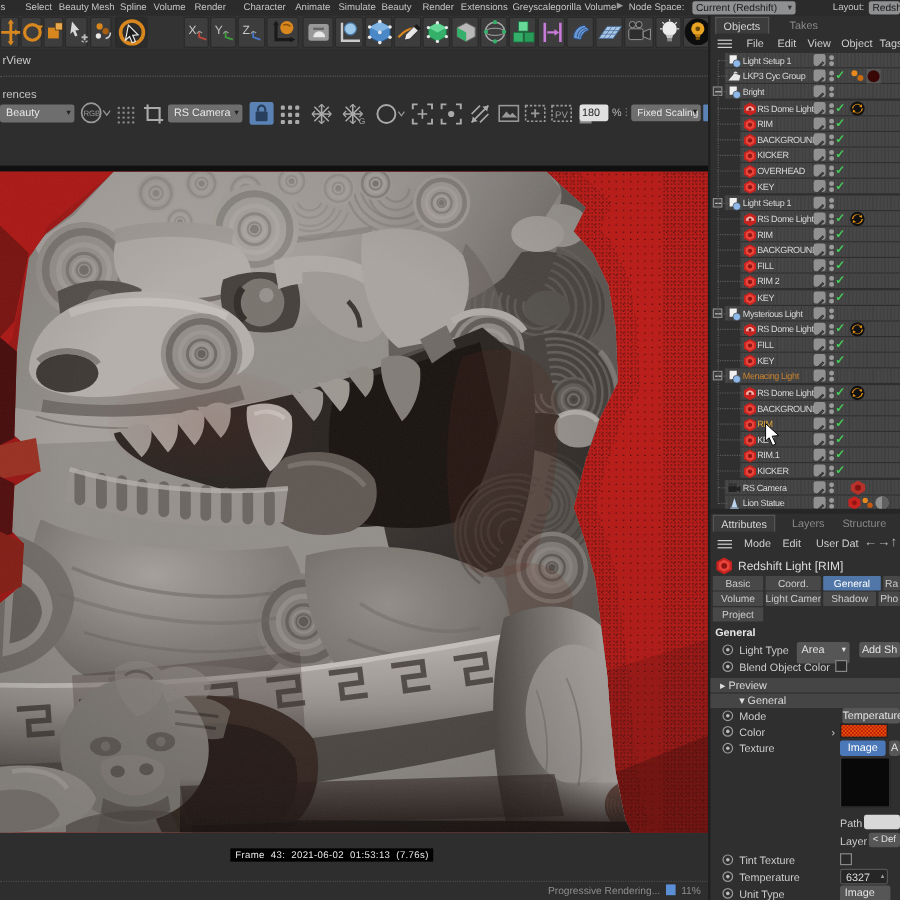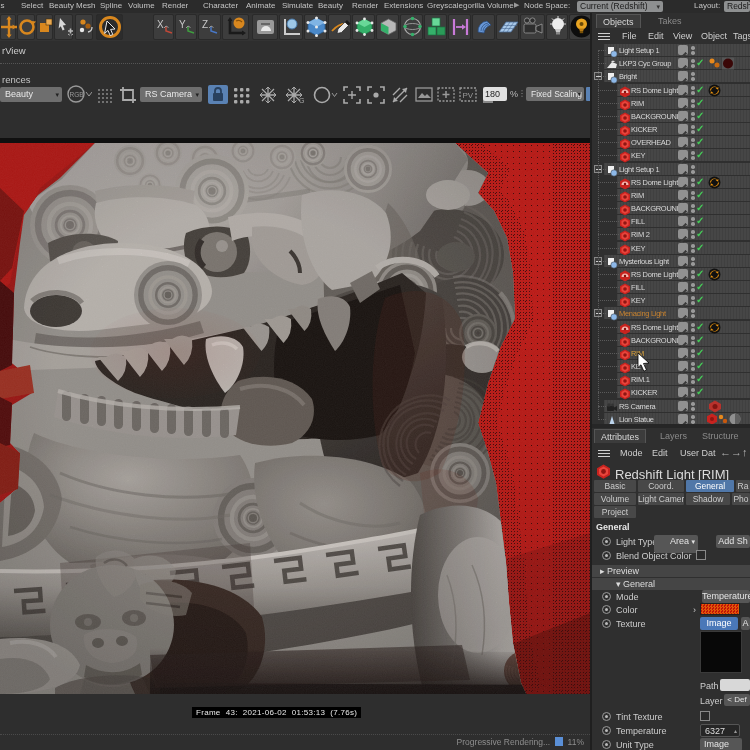--- a/index.html
+++ b/index.html
@@ -1386,36 +1386,36 @@
 <div class="pmenu" style="left:6px;top:19px"><span class="hamb"><i></i><i></i><i></i></span></div>
 <div class="pmenu" style="left:28px;top:19px">Mode</div>
 <div class="pmenu" style="left:60px;top:19px">Edit</div>
 <div class="pmenu" style="left:88px;top:19px">User Dat</div>
 <div class="pmenu" style="left:128px;top:17px;font-size:11px;color:#b5b5b5">←→↑</div>
 <div style="position:absolute;left:4px;top:35px;width:15px;height:15px"><svg width="15" height="15">
             <path d="M7.5 0.5 L14 4.2 V11 L7.5 14.7 L1 11 V4.2 Z" fill="#c8231f"></path>
             <path d="M7.5 2.5 L12 5 V10 L7.5 12.5 L3 10 V5 Z" fill="#e8453c"></path>
             <circle cx="7.5" cy="7.5" r="2.4" fill="#8f1512"></circle>
           </svg></div>
-<div style="position:absolute;left:23px;top:38px;font-size:13px;color:#dcdcdc">Redshift Light [RIM]</div>
+<div style="position:absolute;left:23px;top:38px;font-size:10px;color:#dcdcdc">Redshift Light [RIM]</div>
 <div class="atab" style="left:2px;top:51px;width:42px">Basic</div>
 <div class="atab" style="left:46px;top:51px;width:46px">Coord.</div>
 <div class="atab sel" style="left:94px;top:51px;width:48px">General</div>
 <div class="atab" style="left:144px;top:51px;width:14px">Ra</div>
 <div class="atab" style="left:2px;top:64px;width:42px">Volume</div>
 <div class="atab" style="left:46px;top:64px;width:46px">Light Camera</div>
 <div class="atab" style="left:94px;top:64px;width:44px">Shadow</div>
 <div class="atab" style="left:140px;top:64px;width:18px">Pho</div>
 <div class="atab" style="left:2px;top:77px;width:42px">Project</div>
 <div style="position:absolute;left:4px;top:93px;font-size:9px;font-weight:bold;color:#e8e8e8">General</div>
 <div class="radio" style="top:108px">
           <i></i>
         </div>
 <div class="arow" style="left:24px;top:108px">Light Type</div>
-<div class="btn" style="left:62px;top:106px;width:44px;height:18px;line-height:13px;text-align:left;padding-left:16px">Area<span style="position:absolute;right:3px;font-size:7px">▾</span></div>
+<div class="btn" style="left:72px;top:106px;width:44px;height:18px;line-height:13px;text-align:left;padding-left:4px">Area<span style="position:absolute;right:3px;font-size:7px">▾</span></div>
 <div class="btn" style="left:124px;top:106px;width:34px;height:13px;line-height:13px">Add Sh</div>
 <div class="radio" style="top:122px">
           <i></i>
         </div>
 <div class="arow" style="left:24px;top:122px">Blend Object Color</div>
 <div style="position:absolute;left:104px;top:121px;width:10px;height:10px;border:1px solid #888;background:#2a2a2a"></div>
 <div style="position:absolute;left:0px;top:136px;width:158px;height:12px;background:#454545"></div>
 <div style="position:absolute;left:8px;top:137px;font-size:9px;color:#ddd">▸ Preview</div>
 <div style="position:absolute;left:0px;top:149px;width:158px;height:12px;background:#454545"></div>
 <div style="position:absolute;left:24px;top:150px;font-size:9px;color:#ddd">▾ General</div>

